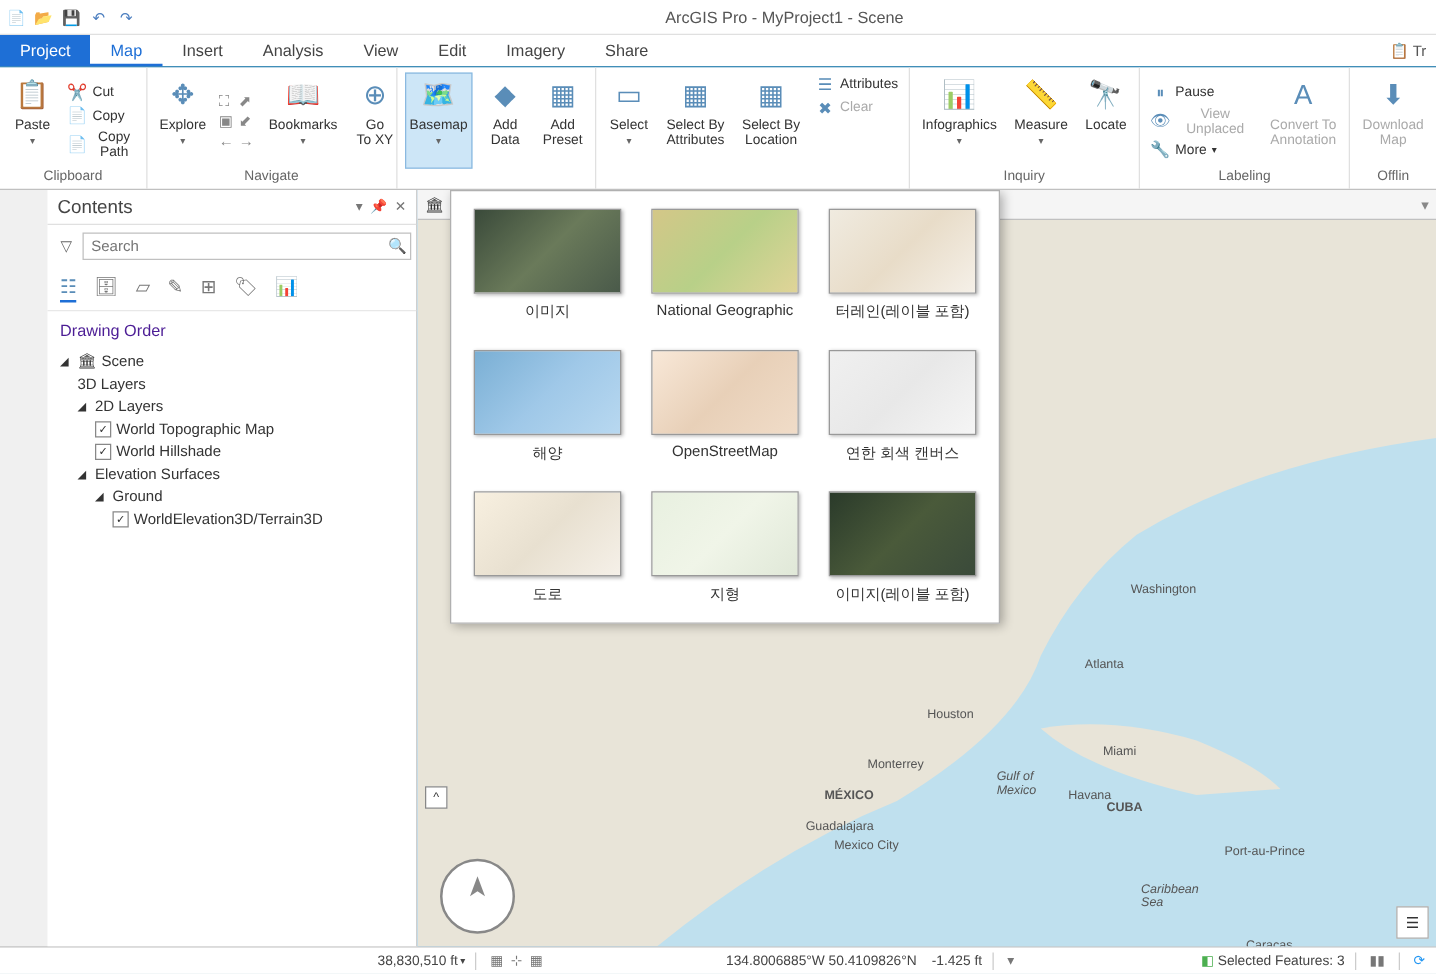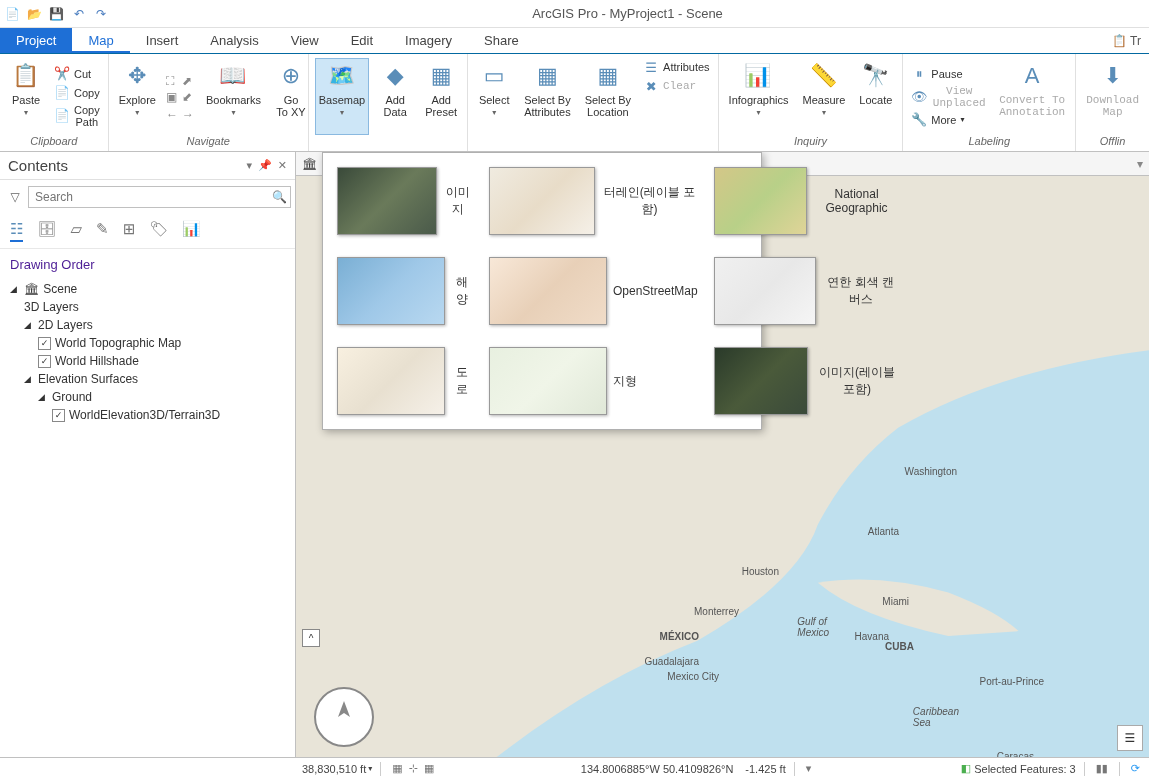--- a/index.html
+++ b/index.html
@@ -10,31 +10,31 @@
 .titlebar .title { flex: 1; text-align: center; color: #555; font-size: 13px; }
 .tabs { height: 26px; background: #fff; display: flex; border-bottom: 1px solid #0369a1; }
 .tabs .tab { padding: 0 16px; line-height: 26px; font-size: 13px; color: #444; cursor: pointer; }
 .tabs .tab.project { background: #1e6fd6; color: #fff; }
 .tabs .tab.active { color: #1e6fd6; border-bottom: 2px solid #1e6fd6; }
 .tabs .spacer { flex: 1; }
 .tabs .rightbtn { padding: 0 8px; line-height: 26px; font-size: 12px; color: #555; display:flex; align-items:center; gap:3px; }
 .ribbon { height: 98px; background: #fff; display: flex; border-bottom: 1px solid #c0c0c0; position: relative; }
 .ribbongroup { display: flex; flex-direction: column; border-right: 1px solid #e0e0e0; padding: 4px 6px 1px; }
 .ribbongroup .buttons { display: flex; flex: 1; gap: 6px; }
-.ribbongroup .grouplabel { text-align: center; font-size: 11px; color: #666; height: 15px; font-style: italic; }
+.ribbongroup .grouplabel { text-align: center; font-size: 11px; color: #666; height: 15px; }
 .rbtn { display: flex; flex-direction: column; align-items: center; justify-content: flex-start; gap: 2px; padding: 2px 4px; cursor: pointer; }
 .rbtn.sel { background: #cde6f7; border: 1px solid #8ab9e0; padding:1px 3px;}
 .rbtn .ricon { width: 32px; height: 32px; display: flex; align-items: center; justify-content: center; font-size: 22px; color: #5a8db8; }
 .rbtn .rlabel { font-size: 11px; text-align: center; line-height: 12px; color: #333; }
 .rbtn.small { flex-direction: row; gap: 4px; justify-content: flex-start; padding:1px 2px; }
 .rbtn.small .ricon { width:16px; height:16px; font-size:13px; }
 .smallcol { display:flex; flex-direction:column; gap:1px; }
 .disabled { color:#aaa !important; }
-.disabled .rlabel { color:#aaa;font-family:Liberation Mono, monospace; }
-.main { display: flex; height: calc(100% - 28px - 26px - 98px - 22px); }
+.disabled .rlabel { color:#aaa; }
+.main { display: flex; height: calc(100% - 28px - 26px - 98px - 22px); margin-left: 38px; }
 .contents { width: 296px; background: #fff; border-right: 1px solid #c0c0c0; display: flex; flex-direction: column; }
 .contents .panehdr { height: 28px; display: flex; align-items: center; padding: 0 8px; font-size: 15px; color: #444; border-bottom: 1px solid #e0e0e0; }
 .contents .panehdr .hdrbtns { margin-left:auto; display:flex; gap:6px; color:#777; font-size:11px;}
 .searchrow { display: flex; padding: 6px; gap: 4px; align-items: center; }
 .searchrow .filter { width:18px; text-align:center; color:#666; }
 .searchrow input { flex: 1; padding: 3px 6px; border: 1px solid #c0c0c0; font-size:12px; }
 .searchrow .mag { width:18px; text-align:center; margin-left:-24px; color:#888; pointer-events:none; }
 .toolrow { display: flex; gap: 14px; padding: 6px 10px; border-bottom: 1px solid #e8e8e8; }
 .toolrow .ticon { color:#777; font-size:15px; cursor:pointer; }
 .toolrow .ticon.sel { border-bottom:2px solid #1e6fd6; color:#5a8db8; padding-bottom:2px; }
@@ -45,21 +45,21 @@
 .tree .cb { width:13px; height:13px; border:1px solid #888; display:inline-flex; align-items:center; justify-content:center; font-size:9px; color:#333; }
 .tree .ind1 { padding-left:14px; }
 .tree .ind2 { padding-left:28px; }
 .tree .ind3 { padding-left:42px; }
 .mapview { flex:1; position:relative; background: linear-gradient(180deg,#c4e0f2 0%,#a8d4ec 100%); overflow:hidden; }
 .mapview .maptab { position:absolute; top:0; left:0; right:0; height:24px; background:#f5f5f5; border-bottom:1px solid #c0c0c0; display:flex; align-items:center; gap:6px; padding:0 6px; font-size:12px; }
 .mapimg { position:absolute; top:24px; left:0; right:0; bottom:0; background:#bfe0ee; }
 .mapimg svg { width:100%; height:100%; }
 .maplabel { position:absolute; font-size:10px; color:#555; }
 .basemap-gallery { position:absolute; top:0; left:26px; width:440px; background:#fff; border:1px solid #b0b0b0; box-shadow:2px 2px 8px rgba(0,0,0,0.3); padding:14px; display:grid; grid-template-columns:repeat(3,1fr); gap:22px 16px; z-index:10; }
-.basemap-item { display:flex; flex-direction:row; align-items:center; gap:6px; cursor:pointer; }
+.basemap-item { display:flex; flex-direction:column; align-items:center; gap:6px; cursor:pointer; }
 .basemap-item .thumb { width:118px; height:68px; border:1px solid #999; box-shadow:1px 1px 3px rgba(0,0,0,0.3); }
 .basemap-item .bmlabel { font-size:12px; color:#333; text-align:center; }
 .navcompass { position:absolute; bottom:10px; left:18px; width:60px; height:60px; border:2px solid #888; border-radius:50%; background:#fff; display:flex; align-items:center; justify-content:center; }
 .expbtn { position:absolute; left:6px; bottom:110px; width:18px; height:18px; border:1px solid #888; background:#fff; display:flex; align-items:center; justify-content:center; font-size:10px;}
 .statusbar { height:22px; background:#fff; border-top:1px solid #c0c0c0; display:flex; align-items:center; font-size:11px; color:#444; padding:0 6px; }
 .statusbar .sep { width:1px; height:14px; background:#ccc; margin:0 8px; }
 .statusbar .spacer { flex:1; }
 .statusbar .sticon { margin:0 3px; color:#777; }
 </style>
 </head>
@@ -353,26 +353,26 @@
       <div class="maplabel" style="top:500px;right:105px;">Port-au-Prince</div>
       <div class="maplabel" style="top:575px;right:115px;">Caracas</div>
     </div>
 
     <div class="basemap-gallery" id="bmgal">
         <div class="basemap-item">
           <div class="thumb" style="background:linear-gradient(135deg,#3a4a3a,#6a7a5a,#4a5a4a);"></div>
           <div class="bmlabel">이미지</div>
         </div>
         <div class="basemap-item">
+          <div class="thumb" style="background:linear-gradient(135deg,#d4c788,#b8d088,#e0d498);"></div>
+          <div class="bmlabel">National Geographic</div>
+        </div>
+        <div class="basemap-item">
           <div class="thumb" style="background:linear-gradient(135deg,#f0ebe0,#e8dcc8,#f5f0e8);"></div>
           <div class="bmlabel">터레인(레이블 포함)</div>
-        </div>
-        <div class="basemap-item">
-          <div class="thumb" style="background:linear-gradient(135deg,#d4c788,#b8d088,#e0d498);"></div>
-          <div class="bmlabel">National Geographic</div>
         </div>
         <div class="basemap-item">
           <div class="thumb" style="background:linear-gradient(135deg,#7aafd4,#9fc8e8,#b8d8f0);"></div>
           <div class="bmlabel">해양</div>
         </div>
         <div class="basemap-item">
           <div class="thumb" style="background:linear-gradient(135deg,#f8e8d8,#e8d0b8,#f0dcc8);"></div>
           <div class="bmlabel">OpenStreetMap</div>
         </div>
         <div class="basemap-item">

